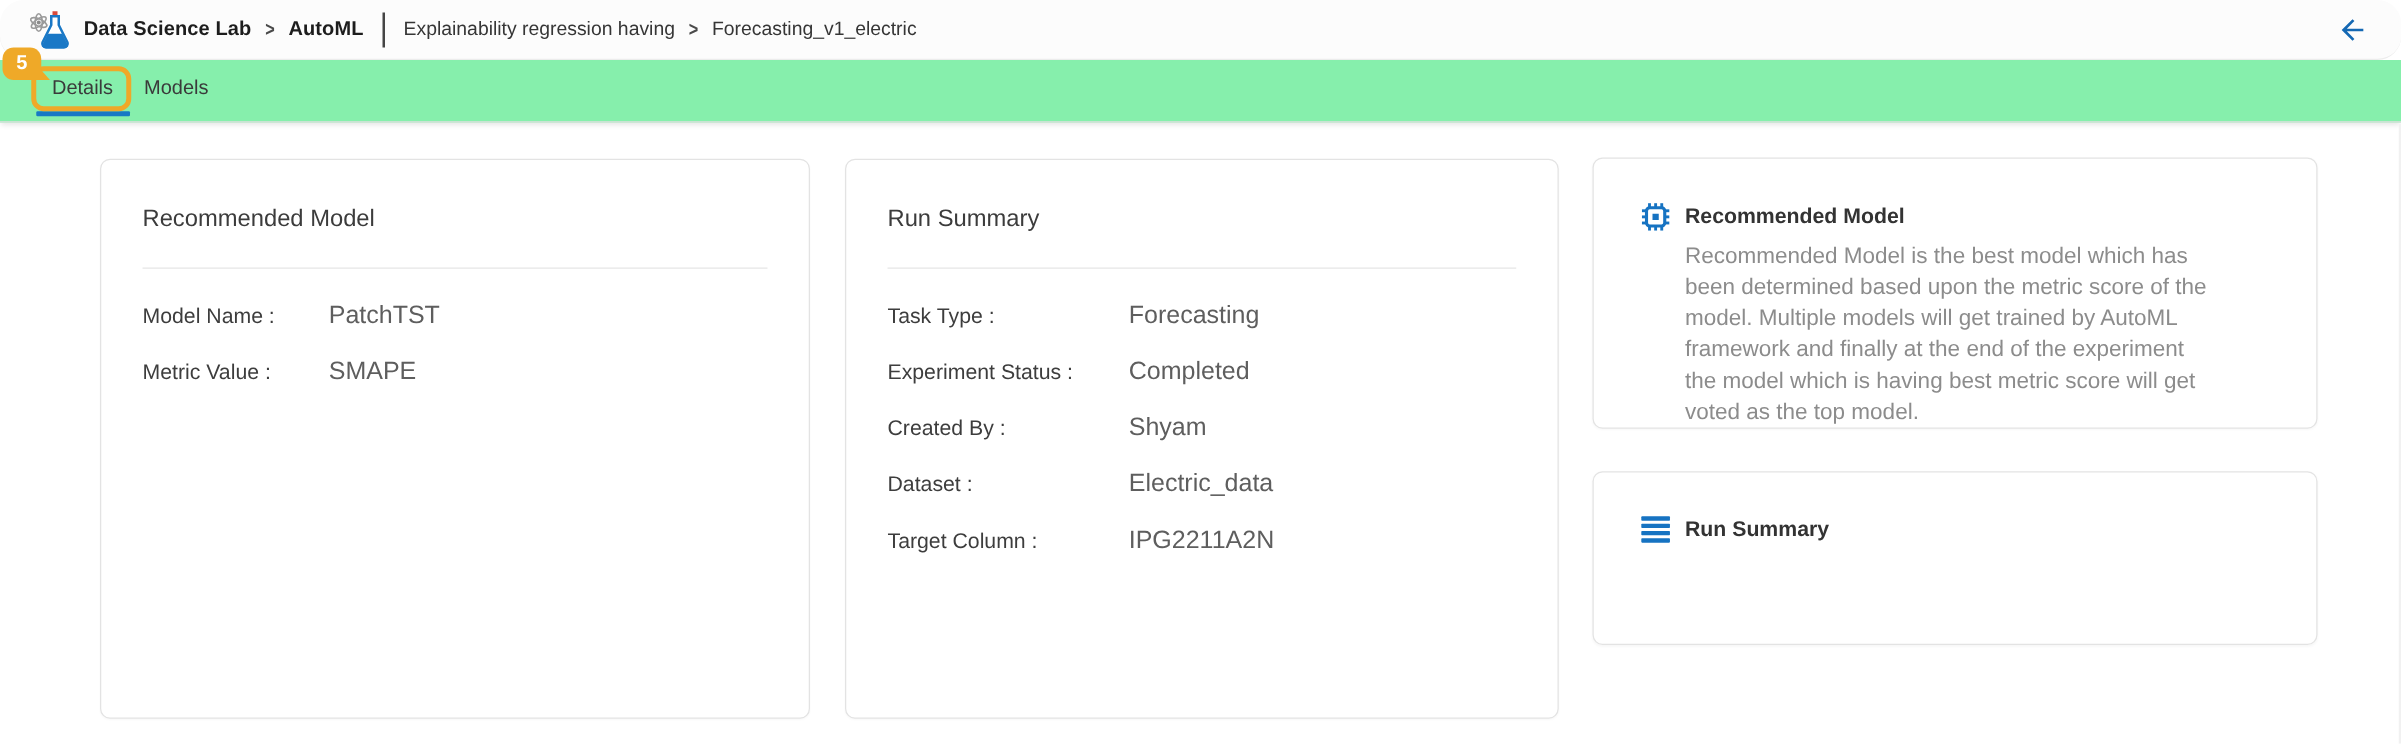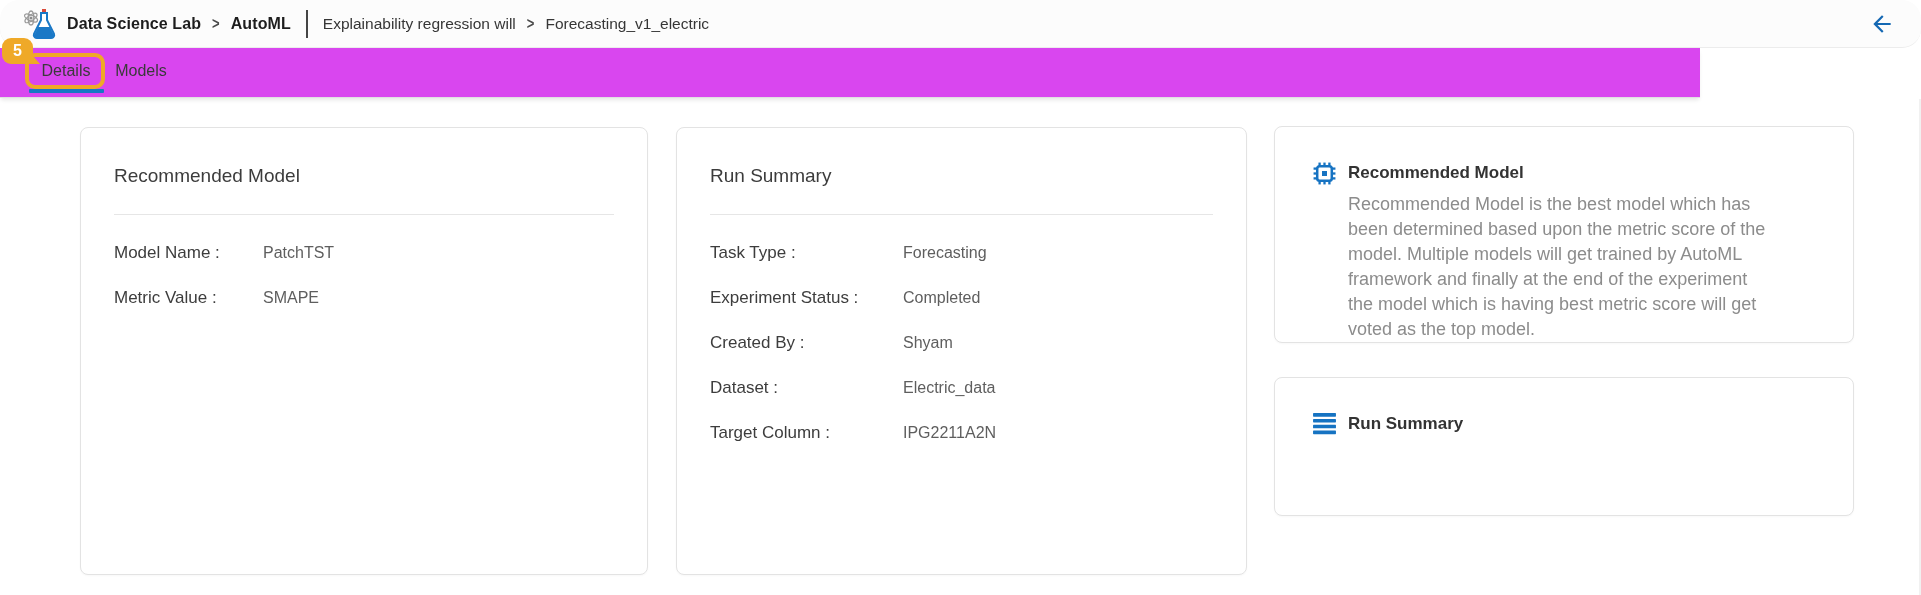--- a/index.html
+++ b/index.html
@@ -25,22 +25,22 @@
   .crumb { font-size: 15.5px; font-weight: 400; color: #363636; }
   .crumb-chevron { font-size: 13px; font-weight: 600; color: #4a4a4a; transform: scaleY(1.25); }
   .crumb-pipe { width: 2px; height: 28px; background: #454545; margin: 0 4px; }
   .back-btn {
     position: absolute; right: 24px; top: 10px; width: 30px; height: 28px;
     display: flex; align-items: center; justify-content: center; cursor: pointer;
   }
 
   
   .tabbar {
-    position: absolute; top: 48px; left: 0; width: 1700px; height: 50px;
-    background: #d946ef;
+    position: absolute; top: 48px; left: 0; width: 1921px; height: 50px;
+    background: #86efac;
     border-bottom: 1px solid #e0e0e0;
     box-shadow: 0 3px 4px -1px rgba(0,0,0,.10);
   }
   .tab {
     position: absolute; top: 0; height: 46px;
     display: flex; align-items: center; justify-content: center;
     font-size: 16px; color: #3a3a3a; cursor: pointer;
   }
   .tab-details { left: 30px; width: 72px; }
   .tab-models  { left: 112px; width: 58px; }
@@ -75,21 +75,21 @@
   }
   .card-main-1 { left: 80px;  top: 127px; width: 568px; height: 448px; }
   .card-main-2 { left: 676px; top: 127px; width: 571px; height: 448px; }
   .card-title { margin: 37px 33px 0; font-size: 19px; color: #3c3c3c; }
   .card-divider { margin: 27px 33px 0; border: 0; border-top: 1px solid #e6e6e6; }
   .rows { margin: 15px 33px 0; }
   .field-row { height: 45px; display: flex; align-items: center; }
   .field-label { font-size: 17px; color: #3d3d3d; flex: 0 0 auto; }
   .w1 .field-label { width: 149px; }
   .w2 .field-label { width: 193px; }
-  .field-value { font-size: 16px; color: #5e5e5e; }
+  .field-value { font-size: 20px; color: #5e5e5e; }
 
   
   .info-card-1 { left: 1274px; top: 126px; width: 580px; height: 217px; }
   .info-card-2 { left: 1274px; top: 377px; width: 580px; height: 139px; }
   .info-inner { display: flex; padding: 33px 0 0 37px; }
   .info-iconcol { width: 36px; flex: 0 0 auto; padding-top: 1px; }
   .info-title { font-size: 17px; font-weight: 600; color: #333333; padding-top: 3px; }
   .info-desc {
     margin-top: 9px; width: 420px;
     font-size: 18px; line-height: 25px; color: #8c8c8c;
@@ -116,21 +116,21 @@
     <rect x="20" y="4" width="4" height="3" fill="#d94a3a"></rect>
     <path d="M19 8 h6 v7 l7 14 a3 3 0 0 1 -2.8 4 H14.8 a3 3 0 0 1 -2.8 -4 l7 -14 z" fill="#ffffff" stroke="#1a78c6" stroke-width="2"></path>
     <path d="M16.2 22 h11.6 l4.2 8.5 a2 2 0 0 1 -1.8 2.8 H13.8 a2 2 0 0 1 -1.8 -2.8 z" fill="#1a78c6"></path>
   </svg>
 
   <div class="breadcrumb">
     <span class="crumb-bold">Data Science Lab</span>
     <span class="crumb-chevron">&gt;</span>
     <span class="crumb-bold">AutoML</span>
     <span class="crumb-pipe"></span>
-    <span class="crumb">Explainability regression will</span>
+    <span class="crumb">Explainability regression having</span>
     <span class="crumb-chevron">&gt;</span>
     <span class="crumb">Forecasting_v1_electric</span>
   </div>
 
   <div class="back-btn">
     <svg width="26" height="26" viewBox="0 0 24 24">
       <path d="M20 11H7.83l5.59-5.59L12 4l-8 8 8 8 1.41-1.41L7.83 13H20v-2z" fill="#1468b3"></path>
     </svg>
   </div>
 </div>

